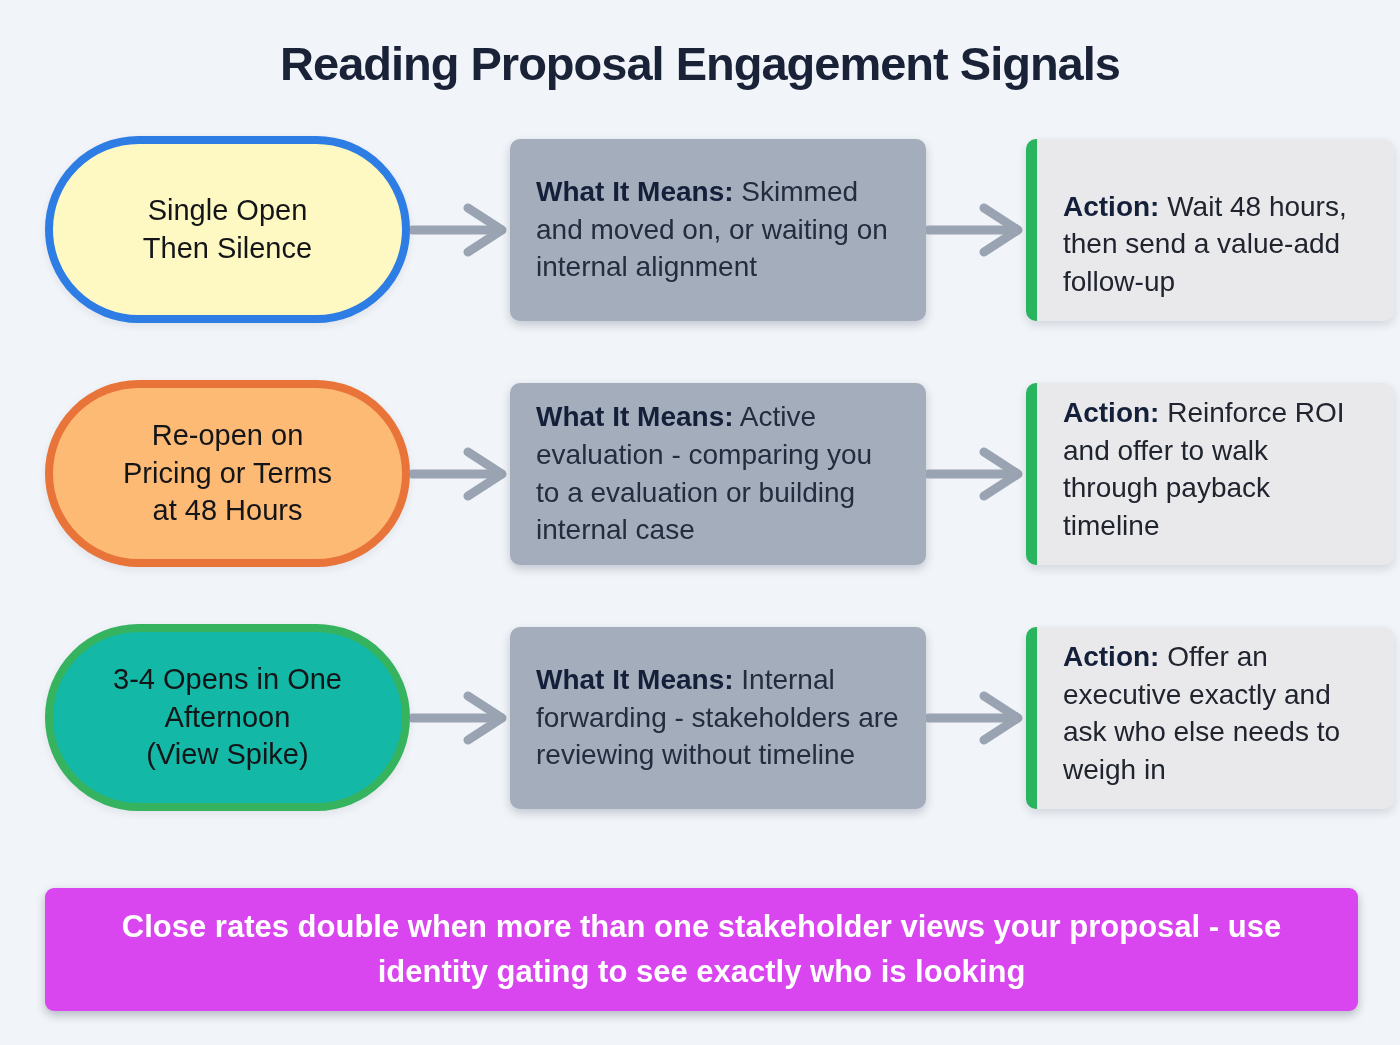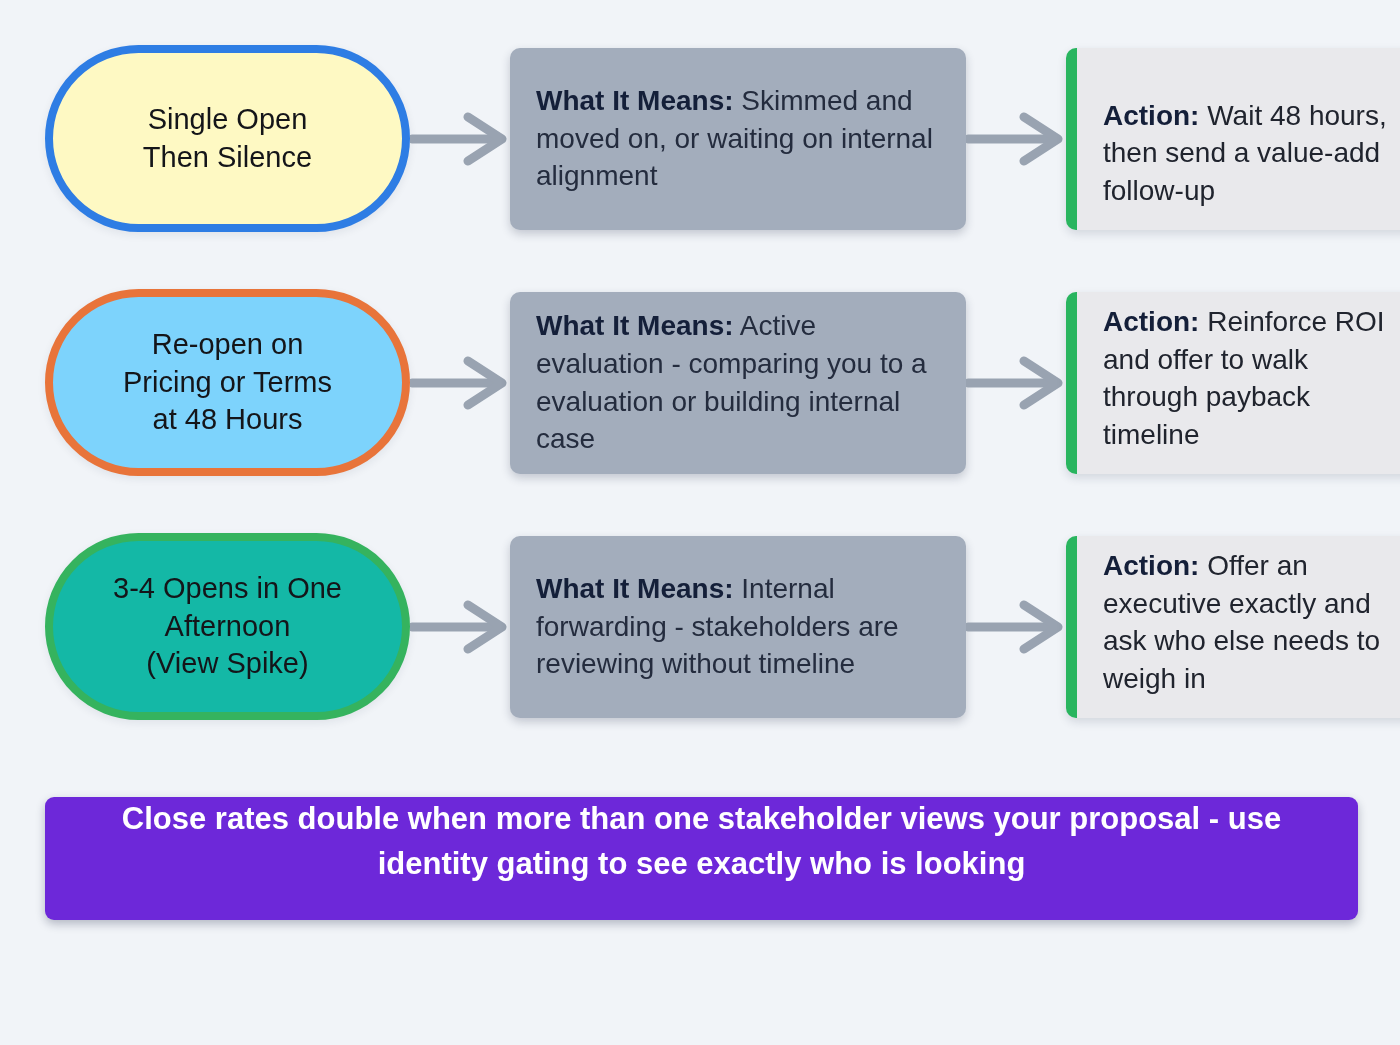--- a/index.html
+++ b/index.html
@@ -22,51 +22,52 @@
     text-align: center; font-size: 29px; line-height: 1.3; color: #141519;
     white-space: pre-line;
     box-shadow: 0 3px 8px rgba(30,40,70,.08);
   }
 
   .arrow-cell { flex: none; width: 100px; display: flex; align-items: center; justify-content: center; }
   .arrow-cell svg { display: block; }
   .arrow-stroke { stroke: #99a3b1; stroke-width: 9; fill: none; stroke-linecap: round; stroke-linejoin: round; }
 
   .means {
-    flex: none; width: 456px; height: 182px;
+    flex: none; width: 416px; height: 182px;
     background: #a3adbc; border-radius: 10px;
     padding: 20px 26px; display: flex; align-items: center;
     font-size: 28px; line-height: 1.34; color: #242c3e;
     box-shadow: 0 4px 10px rgba(30,40,70,.22);
   }
   .action {
     flex: none; width: 368px; height: 182px;
     background: #e9e9ec; border-left: 11px solid #29b55f; border-radius: 10px;
     padding: 20px 26px; display: flex; align-items: flex-end;
     font-size: 28px; line-height: 1.34; color: #20242e;
     box-shadow: 0 4px 10px rgba(30,40,70,.14);
   }
   .bold-label { font-weight: bold; color: #141f39; }
 
   .banner {
     margin: 77px 42px 0 45px; height: 123px;
-    background: #6d28d9; border-radius: 9px;
-    display: flex; align-items: flex-start; justify-content: center;
+    background: #d946ef; border-radius: 9px;
+    display: flex; align-items: center; justify-content: center;
     box-shadow: 0 4px 10px rgba(20,30,60,.28);
   }
   .banner-text {
     color: #ffffff; font-weight: bold; font-size: 31px; line-height: 1.45;
     text-align: center; max-width: 1190px;
   }
 </style>
 </head>
 <body>
 
 <div class="canvas">
 
+  <h1 class="title">Reading Proposal Engagement Signals</h1>
 
   <div class="rows">
 
     <div class="row">
       <div class="pill" style="border-color: rgb(46, 125, 228); background: #fef9c3;">Single Open
 Then Silence</div>
       <div class="arrow-cell">
         <svg width="100" height="56" viewBox="0 0 100 56">
           <line class="arrow-stroke" x1="2" y1="28" x2="84" y2="28"></line>
           <polyline class="arrow-stroke" points="58,6 92,28 58,50"></polyline>
@@ -82,21 +83,21 @@
           <polyline class="arrow-stroke" points="58,6 92,28 58,50"></polyline>
         </svg>
       </div>
       <div class="action">
         <div><span class="bold-label">Action:</span>
         <span>Wait 48 hours, then send a value-add follow-up</span></div>
       </div>
     </div>
 
     <div class="row">
-      <div class="pill" style="border-color: rgb(232, 116, 58); background: #7dd3fc;">Re-open on
+      <div class="pill" style="border-color: rgb(232, 116, 58); background: #fdba74;">Re-open on
 Pricing or Terms
 at 48 Hours</div>
       <div class="arrow-cell">
         <svg width="100" height="56" viewBox="0 0 100 56">
           <line class="arrow-stroke" x1="2" y1="28" x2="84" y2="28"></line>
           <polyline class="arrow-stroke" points="58,6 92,28 58,50"></polyline>
         </svg>
       </div>
       <div class="means">
         <div><span class="bold-label">What It Means:</span>

